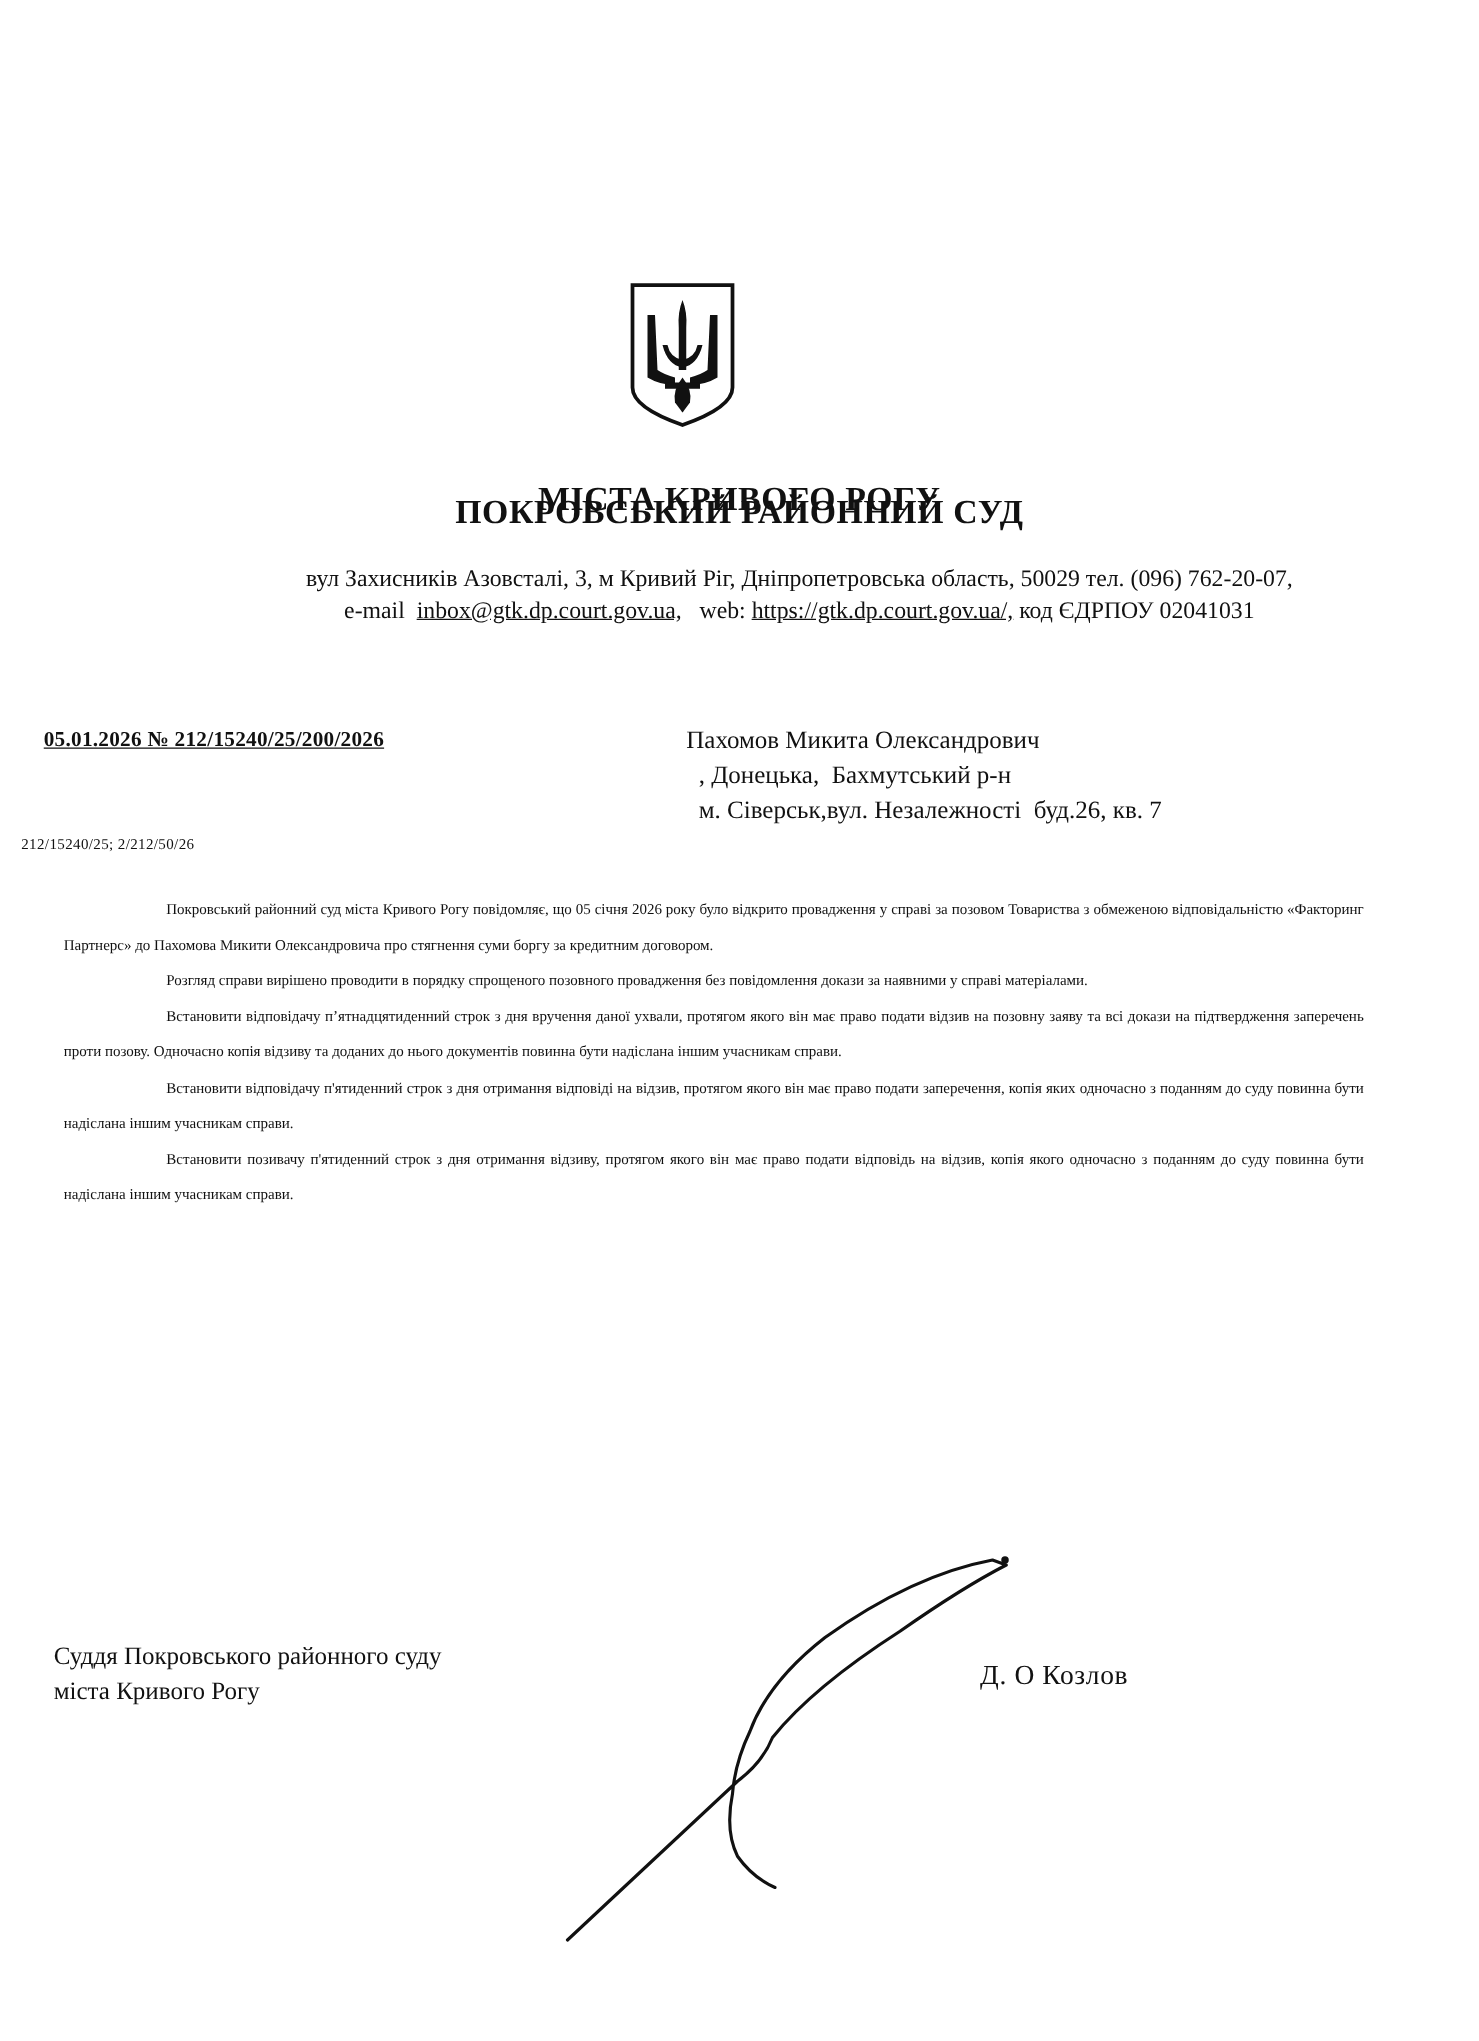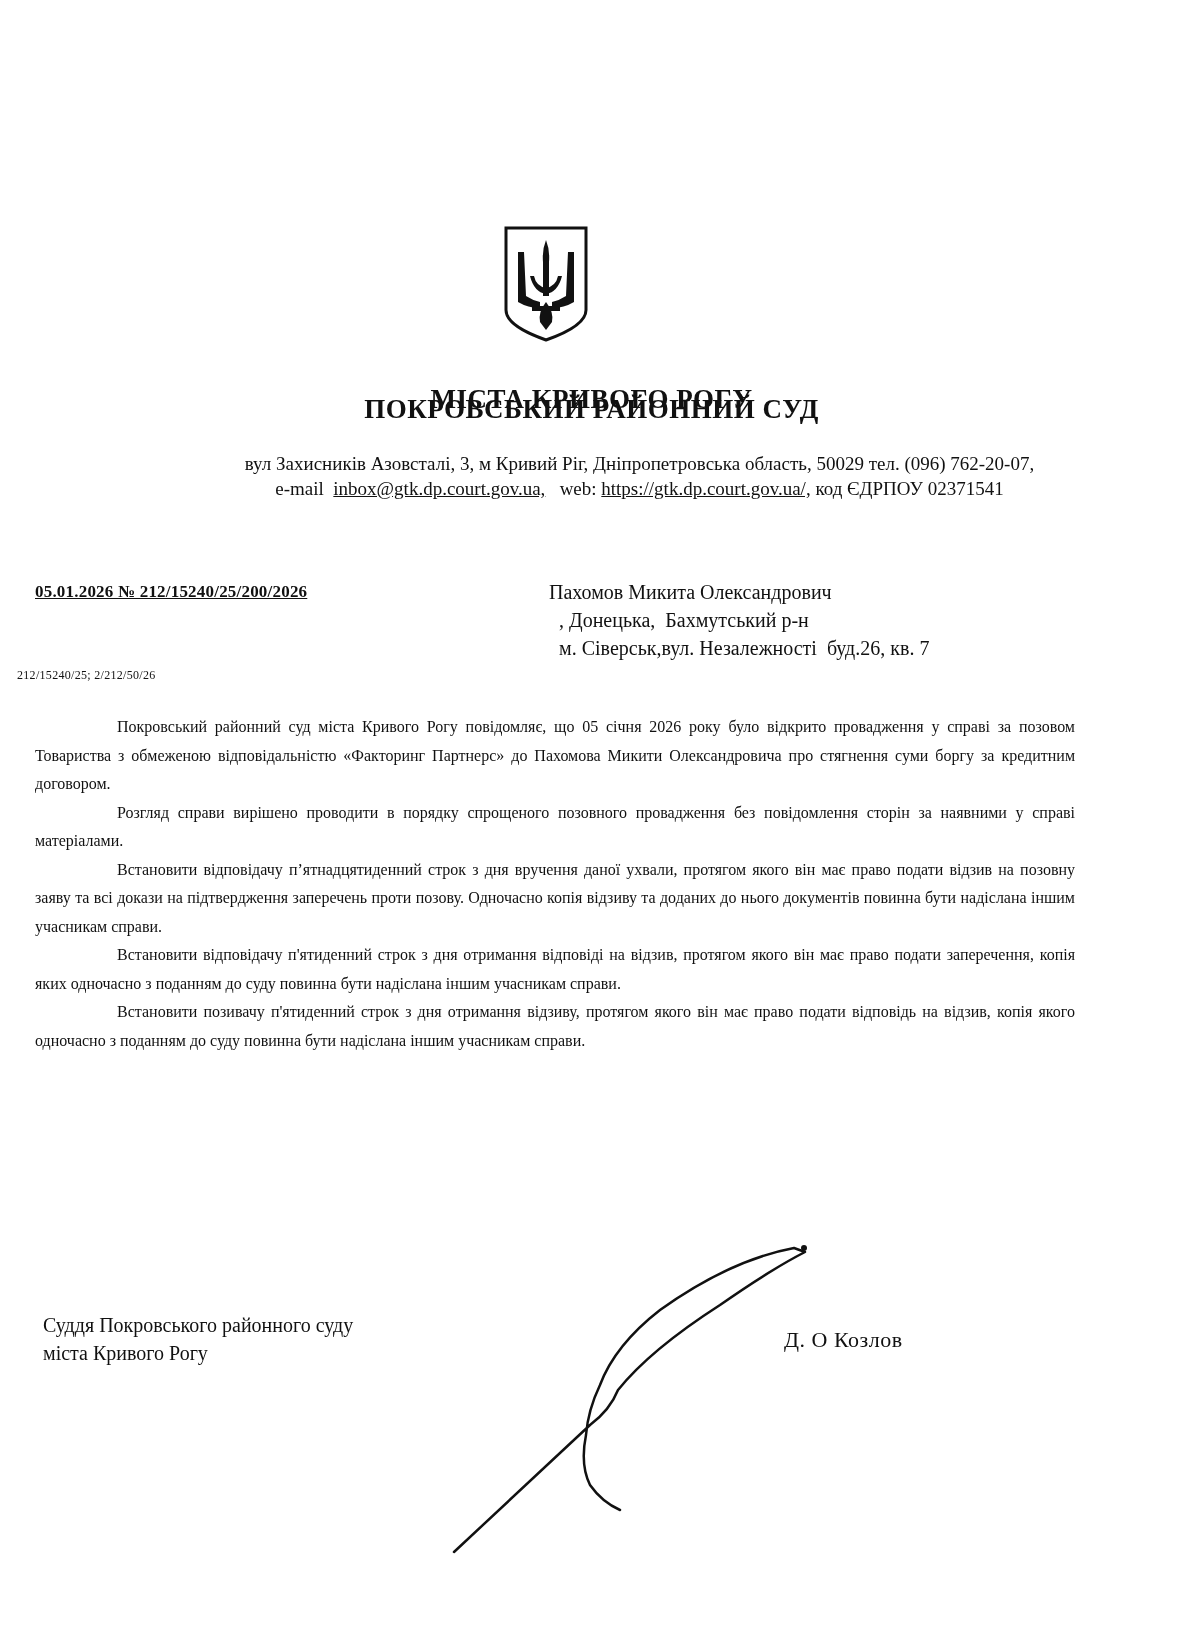--- a/index.html
+++ b/index.html
@@ -13,21 +13,21 @@
       left: 0; width: 1183px; text-align: center; font-weight: bold;
       font-size: 27px; letter-spacing: 0.5px; line-height: 34px;
     }
     .contact { left: 0; width: 1183px; text-align: center; font-size: 19px; line-height: 24px; margin-left: 48px; }
     .u { text-decoration: underline; }
     .outref { left: 35px; top: 582px; font-size: 17px; text-decoration: underline; font-weight: bold; letter-spacing: 0.2px; }
     .recipient { left: 549px; top: 578px; font-size: 20px; line-height: 28px; }
     .recipient div { white-space: pre; }
     .caseref { left: 17px; top: 668px; font-size: 12px; letter-spacing: 0.3px; }
     .body-text {
-      left: 35px; top: 713px; width: 1040px; font-size: 16px; line-height: 28.5px; text-align: justify;
+      left: 51px; top: 713px; width: 1040px; font-size: 12px; line-height: 28.5px; text-align: justify;
     }
     .body-text p { margin: 0; text-indent: 82px; }
     .sig-left { left: 43px; top: 1311px; font-size: 20px; line-height: 28px; }
     .sig-right { left: 784px; top: 1327px; font-size: 22px; letter-spacing: 0.5px; }
     .signature { left: 440px; top: 1220px; width: 560px; height: 410px; }
   </style>
 </head>
 <body>
 
 <div class="abs emblem">
@@ -44,36 +44,36 @@
 
 <div class="abs court-name" style="top:348px;margin-top:44px;">ПОКРОВСЬКИЙ РАЙОННИЙ СУД</div>
 <div class="abs court-name" style="top:382px;">МІСТА КРИВОГО РОГУ</div>
 
 <div class="abs contact" style="top:452px;">вул  Захисників Азовсталі, 3, м  Кривий Ріг,  Дніпропетровська область, 50029 тел. (096) 762-20-07,</div>
 <div class="abs contact" style="top:477px;">
   <span>e-mail</span>
   &nbsp;<span class="u">inbox@gtk.dp.court.gov.ua,</span>
   &nbsp;&nbsp;<span>web:</span>
   <span class="u">https://gtk.dp.court.gov.ua/,</span>
-  <span>код ЄДРПОУ 02371541</span>
+  <span>код ЄДРПОУ 02041031</span>
 </div>
 
 <div class="abs outref">05.01.2026 №  212/15240/25/200/2026</div>
 
 <div class="abs recipient">
   <div>Пахомов Микита Олександрович</div>
   <div>  , Донецька,  Бахмутський р-н</div>
   <div>  м. Сіверськ,вул. Незалежності  буд.26, кв. 7</div>
 </div>
 
 <div class="abs caseref">212/15240/25; 2/212/50/26</div>
 
 <div class="abs body-text">
   <p>Покровський районний суд міста Кривого Рогу повідомляє, що 05 січня 2026 року було відкрито провадження у справі за позовом Товариства з обмеженою відповідальністю «Факторинг Партнерс» до Пахомова Микити Олександровича про стягнення суми боргу за кредитним договором.</p>
-  <p>Розгляд справи вирішено проводити в порядку спрощеного позовного провадження без повідомлення сторін за наявними у справі матеріалами.</p>
+  <p>Розгляд справи вирішено проводити в порядку спрощеного позовного провадження без повідомлення докази за наявними у справі матеріалами.</p>
   <p>Встановити відповідачу п’ятнадцятиденний строк з дня вручення даної ухвали, протягом якого він має право подати відзив на позовну заяву та всі докази на підтвердження заперечень проти позову. Одночасно копія відзиву та доданих до нього документів повинна бути надіслана іншим учасникам справи.</p>
   <p>Встановити відповідачу п'ятиденний строк з дня отримання відповіді на відзив, протягом якого він має право подати заперечення, копія яких одночасно з поданням до суду повинна бути надіслана іншим учасникам справи.</p>
   <p>Встановити позивачу п'ятиденний строк з дня отримання відзиву, протягом якого він має право подати відповідь на відзив, копія якого одночасно з поданням до суду повинна бути надіслана іншим учасникам справи.</p>
 </div>
 
 <div class="abs sig-left">
   <div>Суддя Покровського районного суду</div>
   <div>міста Кривого Рогу</div>
 </div>
 

